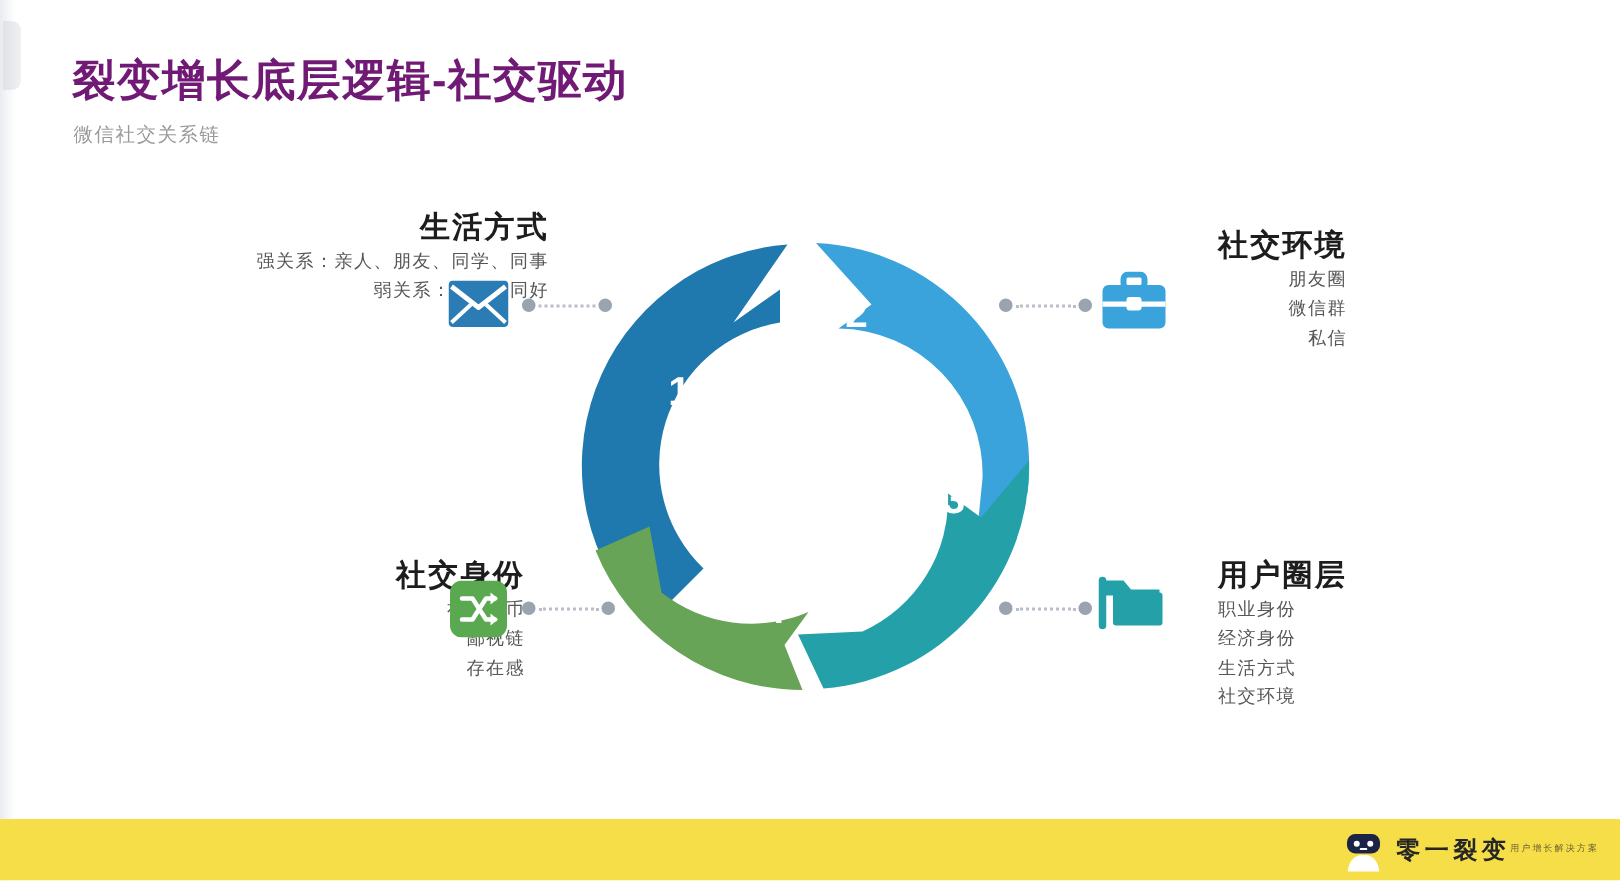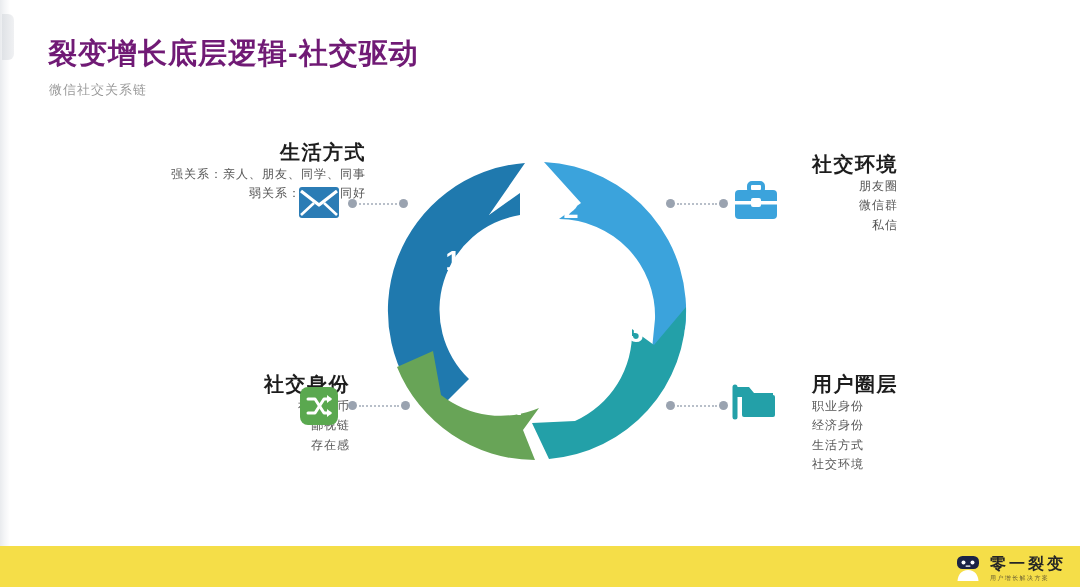--- a/index.html
+++ b/index.html
@@ -80,21 +80,21 @@
   
   .footer-bar{
     position:absolute;left:0;bottom:0;width:1080px;height:41px;
     background:#f5de48;
   }
   .brand{
     position:absolute;right:14px;bottom:4px;
     display:flex;align-items:center;gap:7px;
   }
   .brand-mark{width:30px;height:30px;position:relative;}
-  .brand-text{display:flex;flex-direction:column;align-items:flex-start;line-height:1;}
+  .brand-text{display:flex;flex-direction:row;align-items:flex-start;line-height:1;}
   .brand-name{
     font-size:16px;font-weight:700;color:#262626;letter-spacing:3px;
     white-space:nowrap;
   }
   .brand-tag{
     font-size:6px;color:#6d6134;letter-spacing:1.4px;white-space:nowrap;
     margin-top:3px;
   }
 </style>
 </head>

